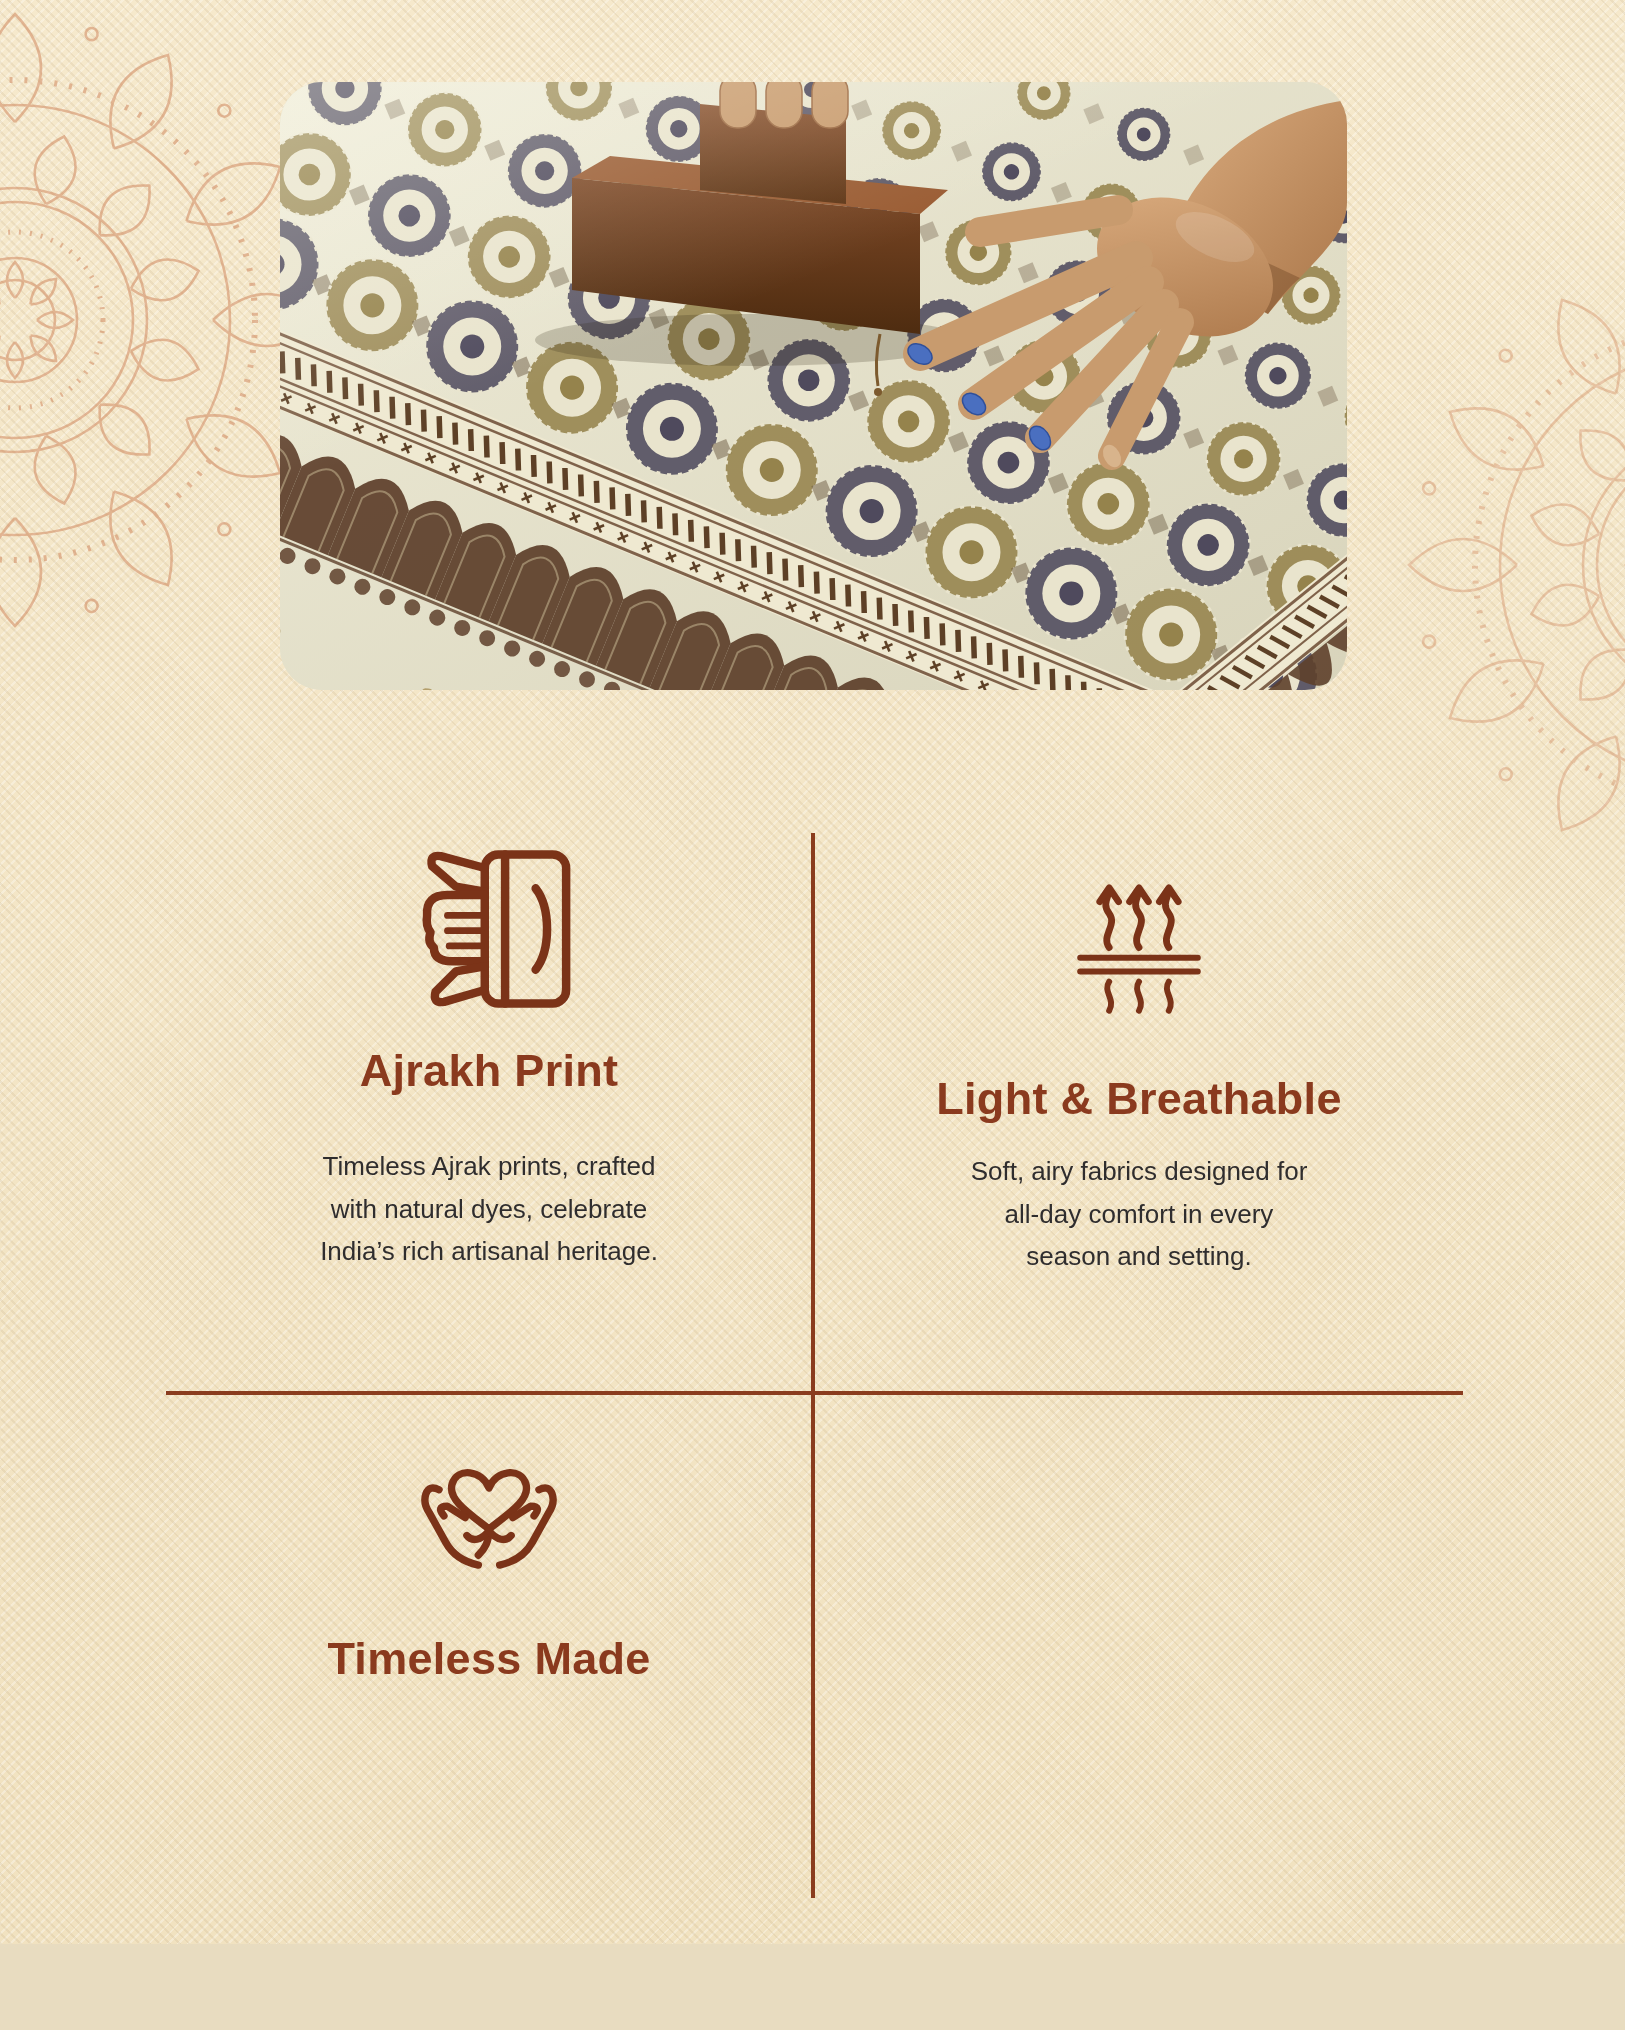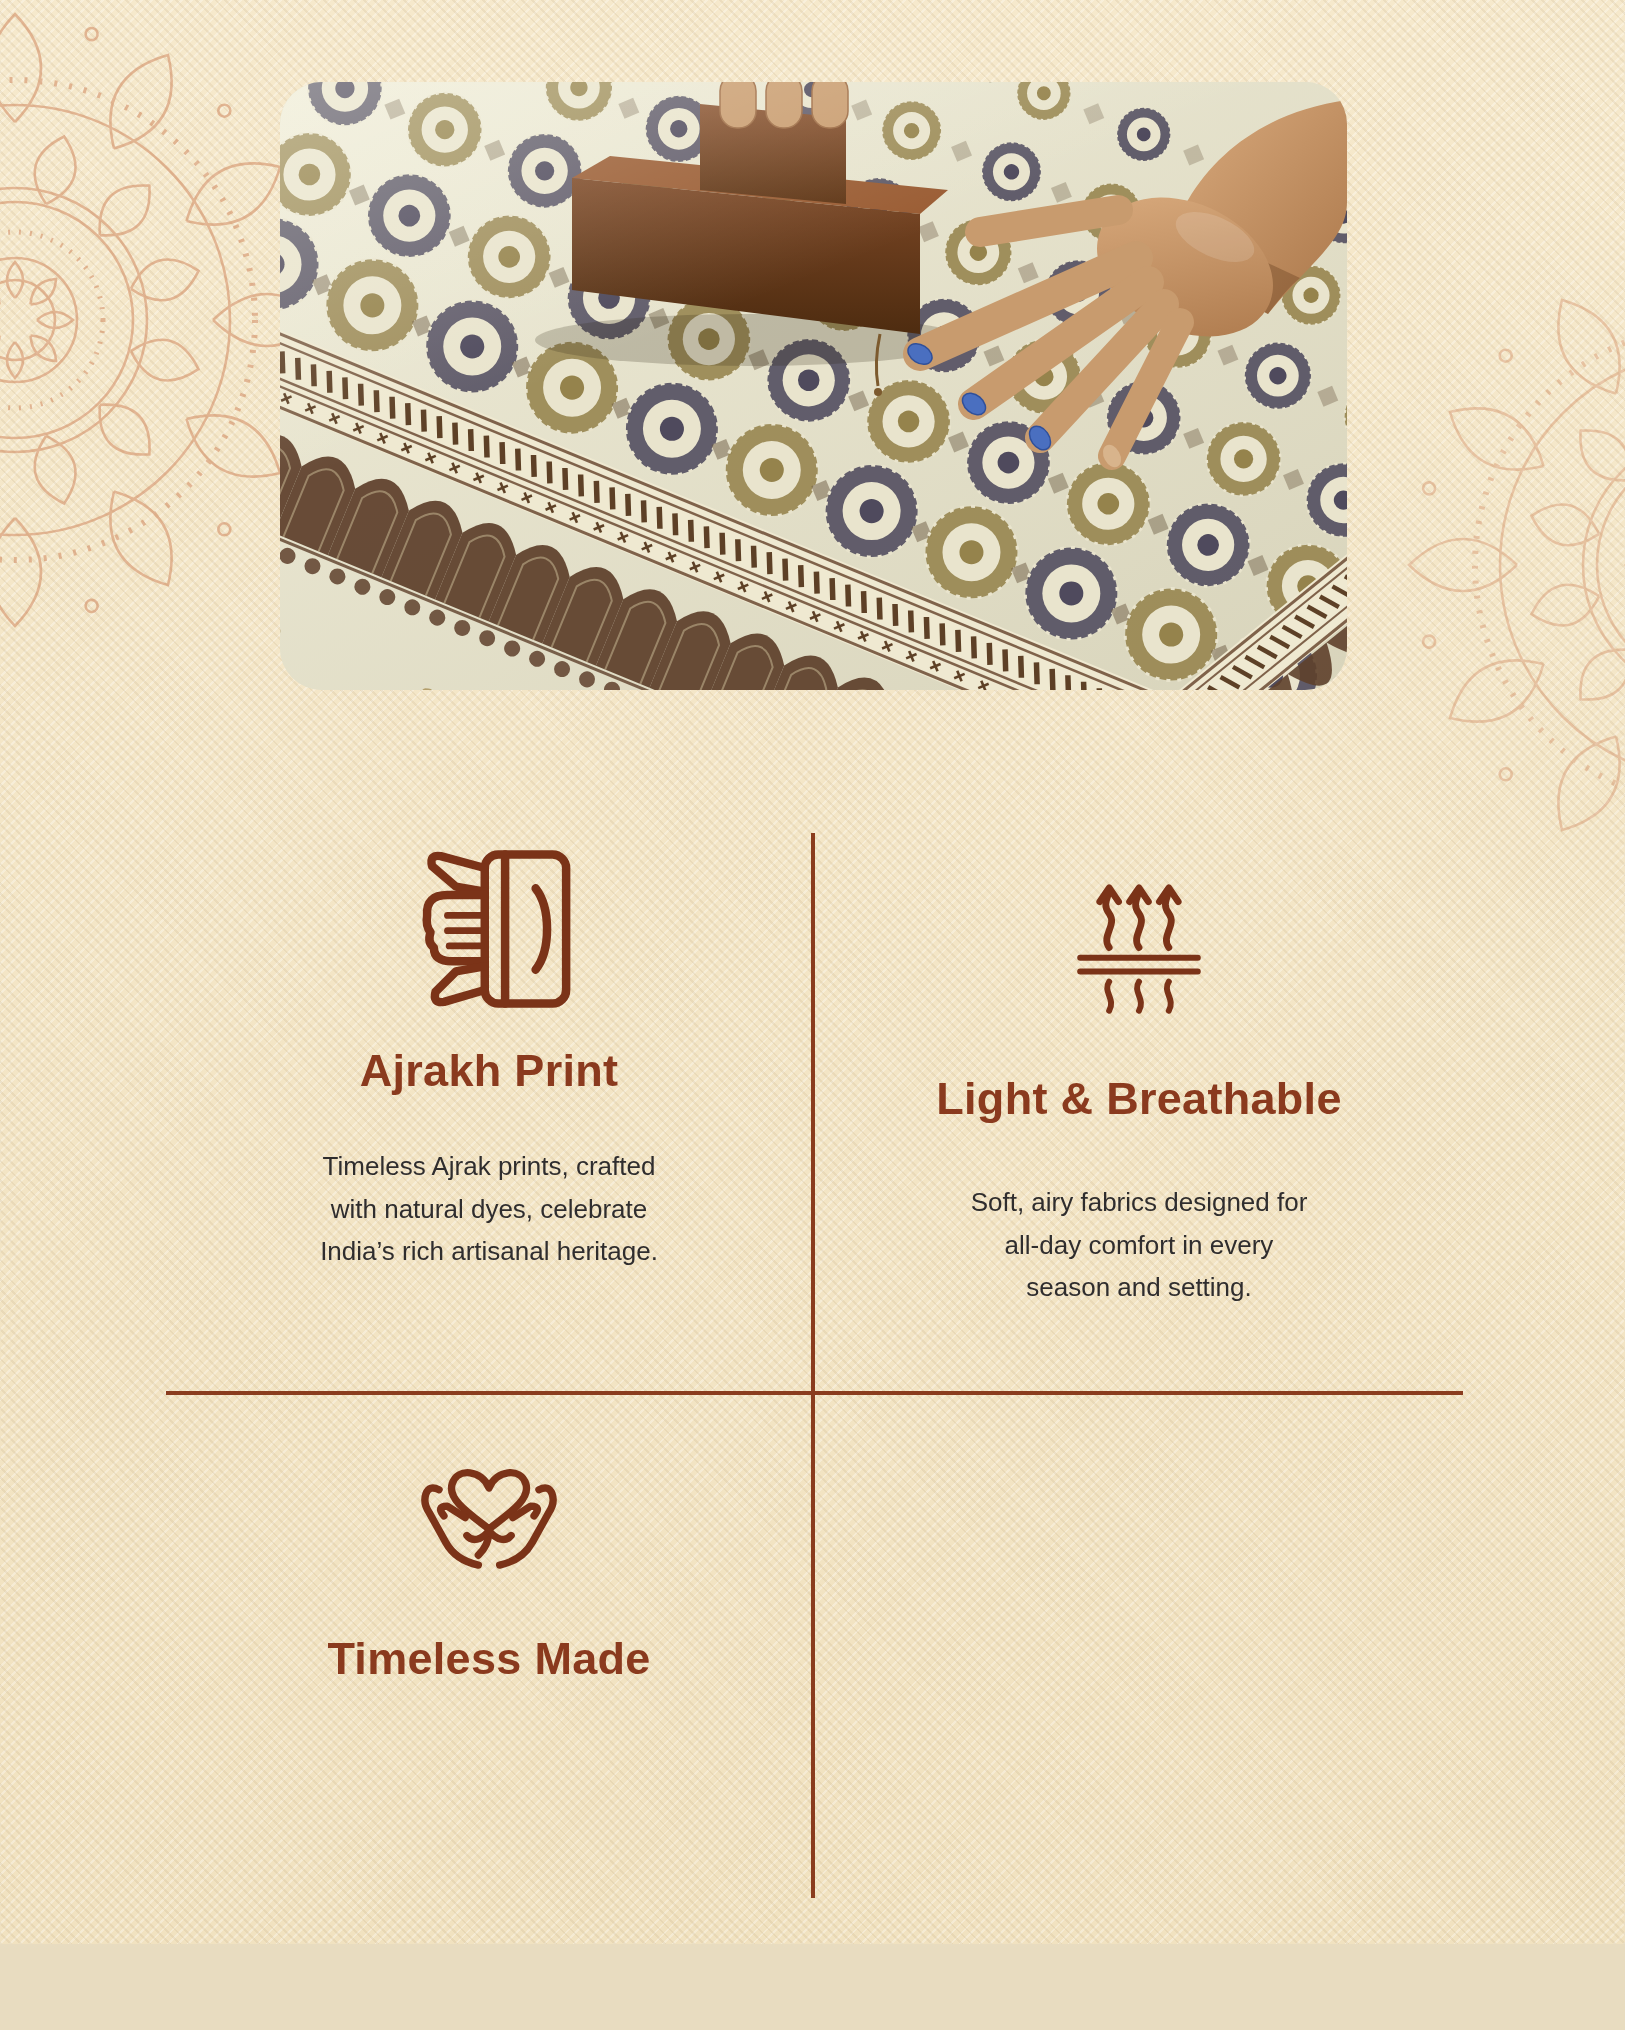--- a/index.html
+++ b/index.html
@@ -33,21 +33,21 @@
   .row2 .icon-wrap{height:156px;}
   .feature-title{
     margin-top:30px;font-size:45px;font-weight:700;letter-spacing:.3px;
     color:var(--accent-brown,#8a3a1e);
   }
   .row2 .feature-title{margin-top:44px;}
   .feature-desc{
     margin-top:48px;font-size:26px;line-height:1.64;
     color:var(--body-text,#2f2d2e);white-space:pre-line;
   }
-  .row2 .feature-desc{margin-top:56px;}
+  .row2 .feature-desc{margin-top:25px;}
 </style>
 </head>
 <body>
 
 <div class="canvas">
 
   <svg id="mandala-left" class="mandala" viewBox="0 0 620 620">
       <g fill="none" stroke="currentColor" stroke-width="2.6" transform="translate(310,310)">
         <path d="M0 -198 Q 52 -252 0 -306 Q -52 -252 0 -198" transform="rotate(0)"></path>
         <path d="M0 -198 Q 52 -252 0 -306 Q -52 -252 0 -198" transform="rotate(30)"></path>

